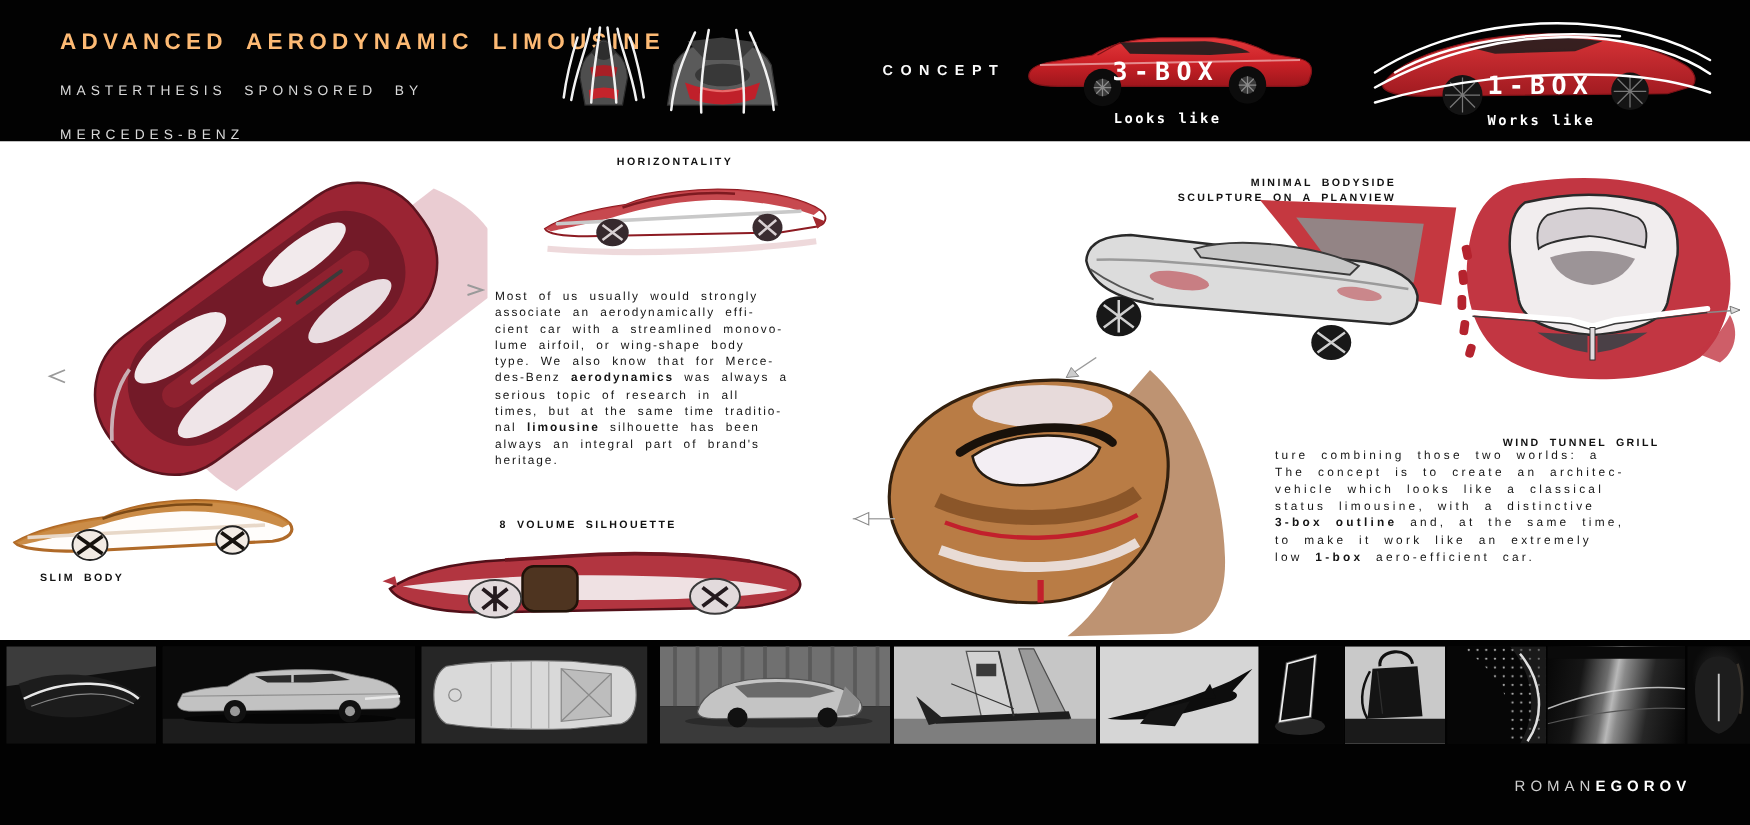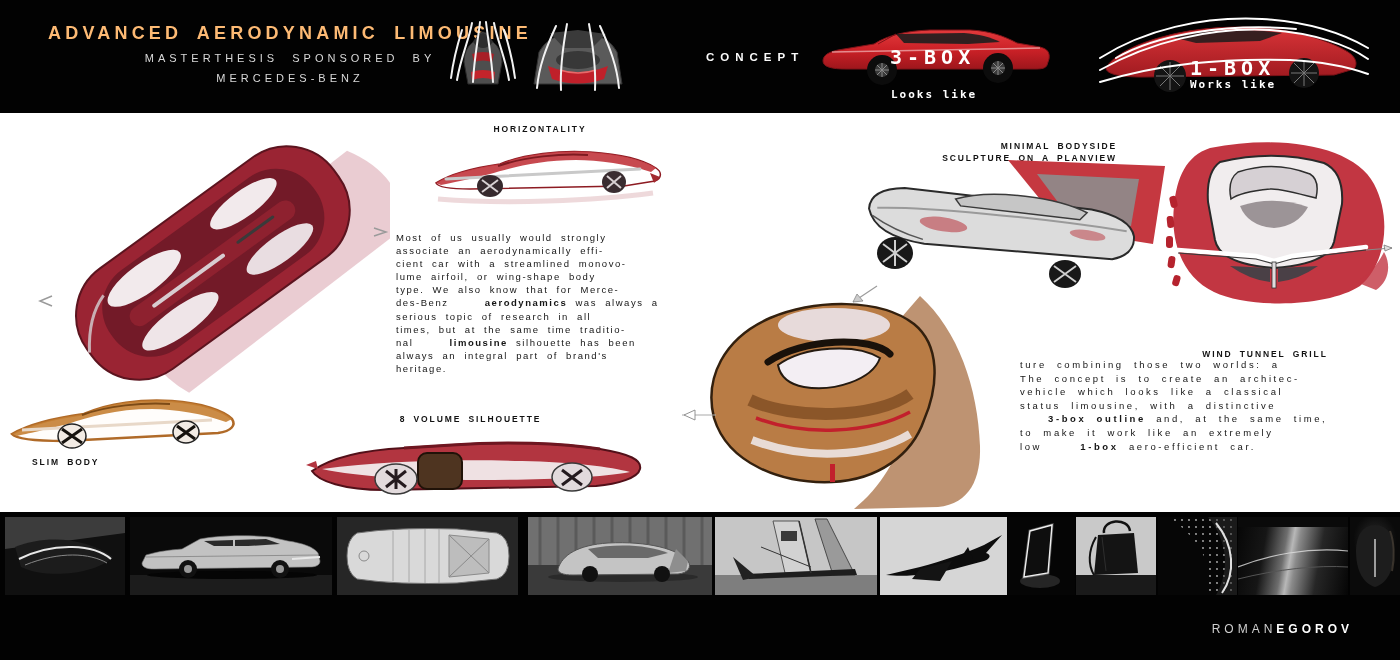--- a/index.html
+++ b/index.html
@@ -2,39 +2,39 @@
 <html><head>
 <meta charset="utf-8">
 <style>
   html,body{margin:0;padding:0;background:#000;}
   #board{position:relative;width:1400px;height:660px;background:#ffffff;overflow:hidden;
          font-family:"Liberation Sans",sans-serif;}
   
   #header{position:absolute;left:0;top:0;width:1400px;height:113px;background:#020202;}
   .title-block{position:absolute;left:48px;top:23px;color:#fff;}
   .t1{font-size:18px;font-weight:700;letter-spacing:4.2px;word-spacing:6px;color:#fdba74;}
-  .t2{font-size:11px;font-weight:400;letter-spacing:4px;word-spacing:7px;color:#d9d9d9;margin-top:8px;text-align:center;}
+  .t2{font-size:11px;font-weight:400;letter-spacing:4px;word-spacing:7px;color:#d9d9d9;margin-top:23px;}
   .concept{position:absolute;left:706px;top:51px;color:#fbfbfb;font-size:11.5px;font-weight:700;letter-spacing:6px;}
   .hsk{position:absolute;}
   .boxcar{position:absolute;}
   .boxcar svg{position:absolute;left:0;top:0;}
   .boxlabel{position:absolute;color:#fff;font-family:"DejaVu Sans Mono",monospace;font-weight:700;
             font-size:20px;letter-spacing:5px;white-space:nowrap;}
   .boxcaption{position:absolute;color:#fff;font-family:"DejaVu Sans Mono",monospace;font-weight:700;
               font-size:11px;letter-spacing:2px;white-space:nowrap;}
   
   .sk{position:absolute;}
   .sk svg{display:block;width:100%;height:100%;}
   .lbl{position:absolute;color:#121212;font-size:8.5px;font-weight:700;letter-spacing:1.9px;word-spacing:3px;white-space:nowrap;}
   .lbl.c{text-align:center;}
   .lbl.r{text-align:right;}
   .lbl .ln{line-height:12px;}
   .para{position:absolute;color:#151515;font-size:9.5px;font-weight:400;}
   .para .tline{white-space:nowrap;}
-  .para .b{font-weight:700;margin-left:28px;}
+  .para .b{font-weight:700;}
   #para1{left:396px;top:231px;letter-spacing:1.55px;word-spacing:4px;line-height:13.1px;}
   #para2{left:1020px;top:358px;letter-spacing:2.6px;word-spacing:5px;line-height:13.6px;}
   
   #footer{position:absolute;left:0;top:512px;width:1400px;height:148px;background:#020202;}
   .ph{position:absolute;top:5px;height:78px;overflow:hidden;background:#0a0a0a;}
   .ph svg{display:block;width:100%;height:100%;}
   .ph1{left:5px;width:120px;}
   .ph2{left:130px;width:202px;}
   .ph3{left:337px;width:181px;}
   .ph4{left:528px;width:184px;}
@@ -143,21 +143,21 @@
             <path d="M206,46 v26 M193,59 h26 M196,49 l20,20 M216,49 l-20,20" fill="none"></path>
           </g>
         <g stroke="#ffffff" stroke-width="2" fill="none" stroke-linecap="round">
           <path d="M2,44 C46,16 104,2 164,5 C212,8 246,20 270,34"></path>
           <path d="M2,56 C52,28 112,13 172,16 C216,19 250,31 270,45"></path>
           <path d="M18,44 C60,20 130,9 198,15"></path>
           <path d="M2,68 C62,50 122,44 192,46 C230,48 256,55 270,60"></path>
         </g>
       </svg>
       <div class="boxlabel" style="left:92px;top:42px;">1-BOX</div>
-      <div class="boxcaption" style="left:92px;top:64px;">Works like</div>
+      <div class="boxcaption" style="left:92px;top:76px;">Works like</div>
     </div>
   </div>
 
   <div class="sk" style="left:22px;top:118px;width:368px;height:292px;">
     <svg viewBox="0 0 368 292" preserveAspectRatio="none">
       <g transform="rotate(-36 184 150)">
         <path d="M80,120 L345,112 Q368,150 358,185 L340,208 L75,215 Q52,165 80,120 Z" transform="translate(22,26)" fill="#e8c6cd" opacity="0.9"></path>
         <rect x="40" y="88" width="305" height="124" rx="58" fill="#9a2433" stroke="#5c141f" stroke-width="2"></rect>
         <rect x="68" y="102" width="250" height="96" rx="46" fill="#731a28"></rect>
         <ellipse cx="128" cy="122" rx="44" ry="15" fill="#f2eaec"></ellipse>

